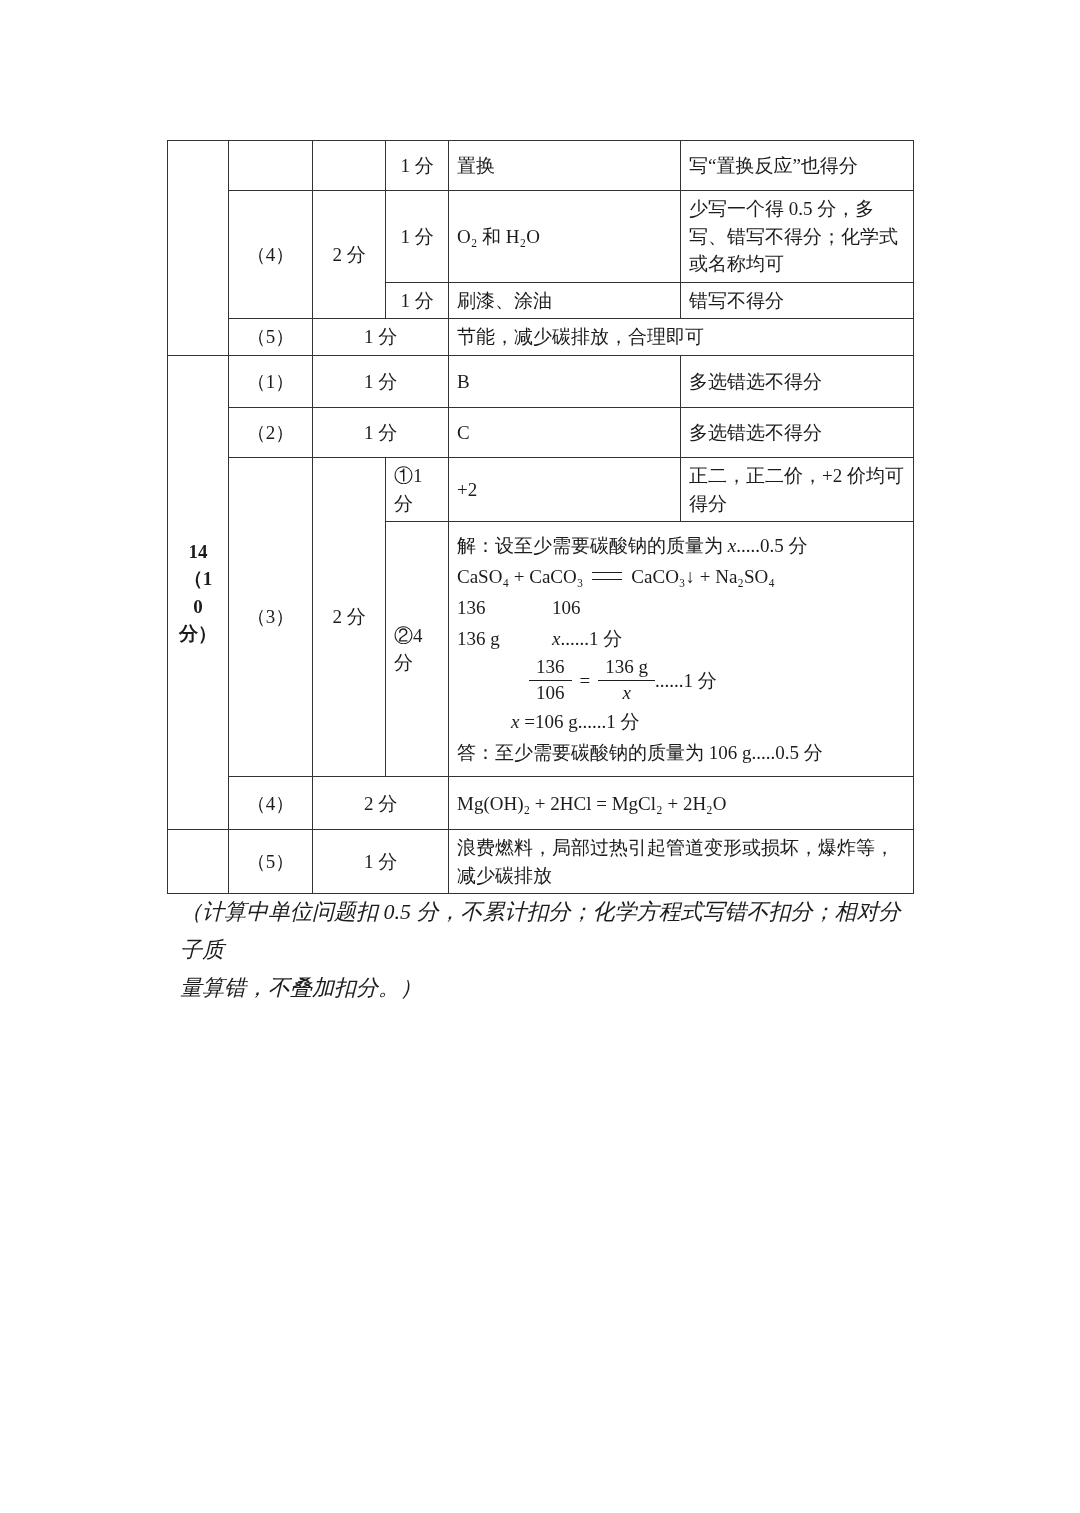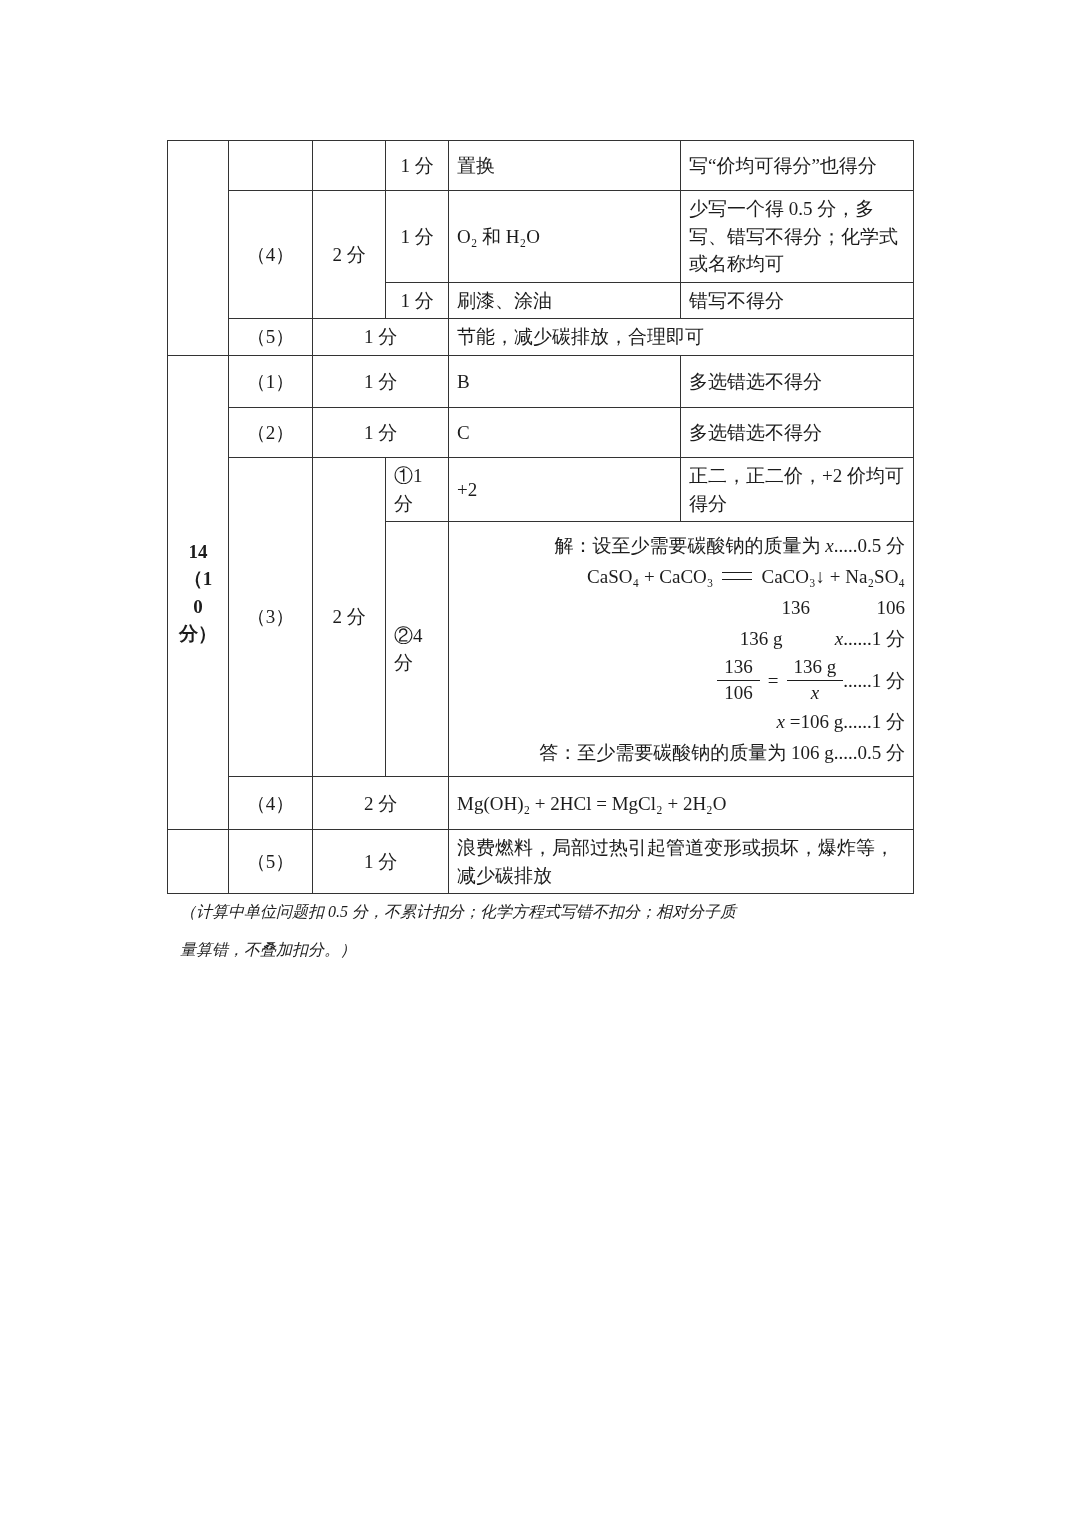--- a/index.html
+++ b/index.html
@@ -16,40 +16,40 @@
     border:1px solid #333; font-size:19px; line-height:1.45;
     padding:4px 8px; vertical-align:middle; word-break:break-word;
   }
   td.c { text-align:center; padding:3px 4px; }
   td.qnum { text-align:center; white-space:pre-line; font-size:19px;font-weight:bold; }
   tr.h50 { height:50px; } tr.h90 { height:90px; } tr.h30 { height:30px; }
   tr.h37 { height:37px; } tr.h52 { height:52px; } tr.h62 { height:62px; }
   tr.h255 { height:255px; } tr.h53 { height:53px; } tr.h54 { height:54px; }
   td.sol-cell { vertical-align:top; padding:6px 10px 4px 10px; }
   .sol .line {
-    display:flex; justify-content:flex-end; align-items:center;
+    display:flex; justify-content:flex-start; align-items:center;
     min-height:31px;
   }
   .sol .line.fracline { min-height:52px; }
   .sol .score { white-space:nowrap; margin-left:0; }
   .w1 { display:inline-block; width:95px; }
   .dbl-eq {
     display:inline-block; width:30px; height:8px; box-sizing:border-box;
     border-top:1.6px solid #1c1c1c; border-bottom:1.6px solid #1c1c1c;
     margin:0 9px; vertical-align:3px;
   }
   .fracgroup { display:inline-flex; align-items:center; margin-left:72px; }
   .frac { display:inline-flex; flex-direction:column; align-items:center; line-height:1.2; }
   .frac .num { padding:0 7px 1px 7px; border-bottom:1.4px solid #1c1c1c; }
   .frac .den { padding:1px 7px 0 7px; }
   .fracgroup .eq { margin:0 8px; }
-  .indent2 { margin-left:82px; }
+  .indent2 { margin-left:54px; }
   .footnote {
     position:absolute; left:180px; top:893px; width:742px;
-    font-size:16px; line-height:38px; font-style:italic;
+    font-size:22px; line-height:38px; font-style:italic;
     white-space:pre-line;
   }
 </style>
 </head>
 <body>
 
 <div class="page">
 
   <table class="rubric">
     <colgroup>
@@ -61,21 +61,21 @@
         <col style="width:233px">
     </colgroup>
     <tbody>
 
       <tr class="h50">
         <td rowspan="4" class="qnum"></td>
         <td class="c"></td>
         <td class="c"></td>
         <td class="c">1 分</td>
         <td>置换</td>
-        <td>写“价均可得分”也得分</td>
+        <td>写“置换反应”也得分</td>
       </tr>
       <tr class="h90">
         <td rowspan="2" class="c">（4）</td>
         <td rowspan="2" class="c">2 分</td>
         <td class="c">1 分</td>
         <td>O₂ 和 H₂O</td>
         <td>少写一个得 0.5 分，多写、错写不得分；化学式或名称均可</td>
       </tr>
       <tr class="h30">
         <td class="c">1 分</td>

